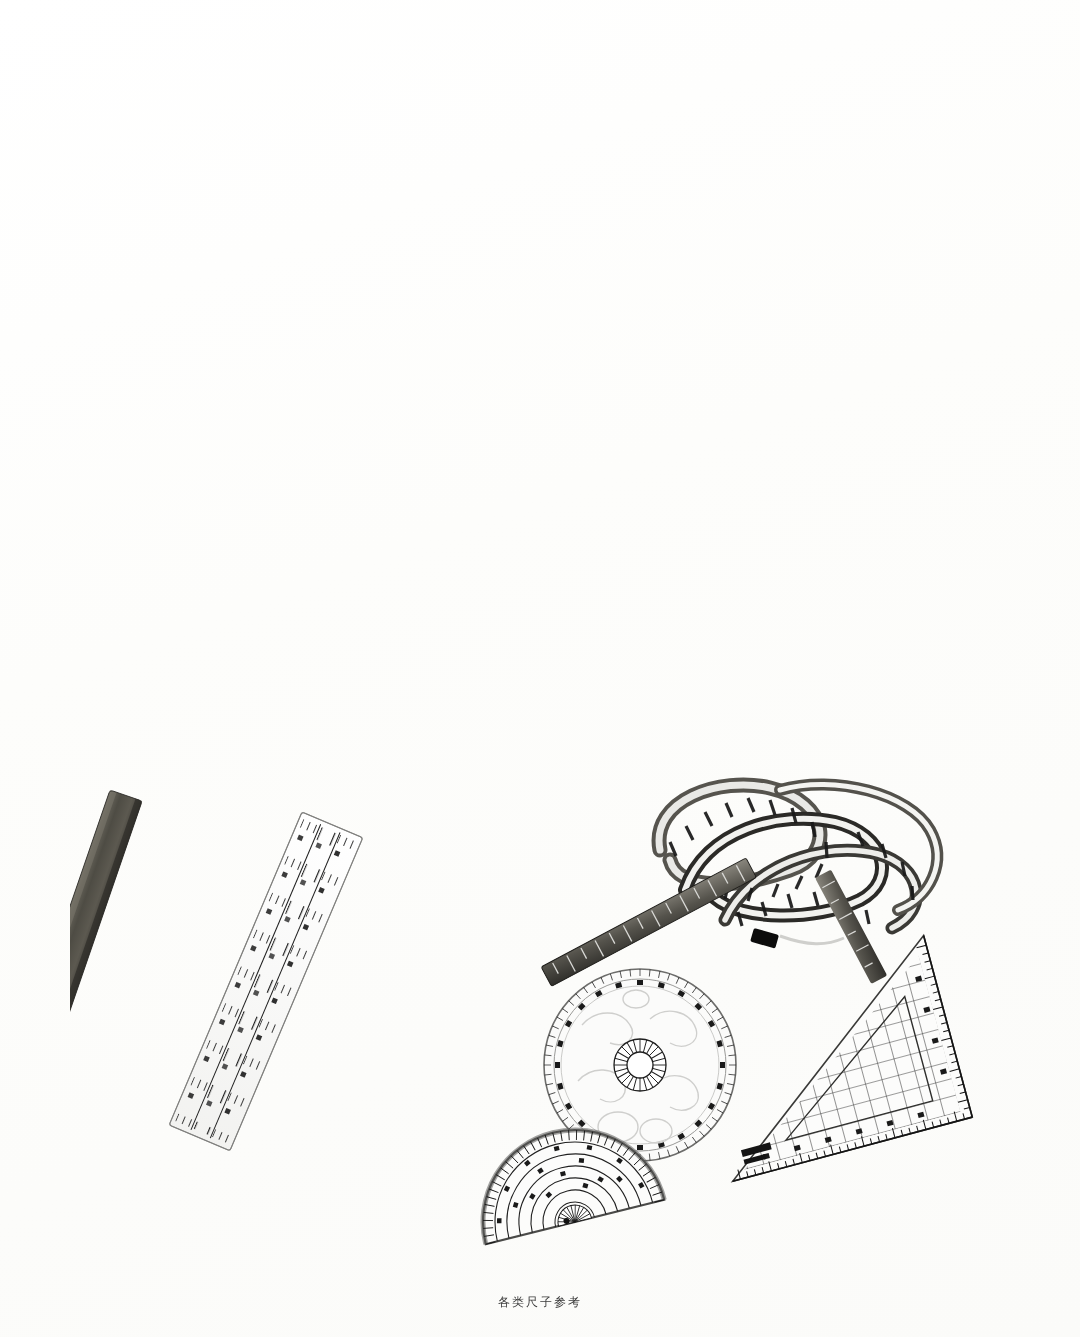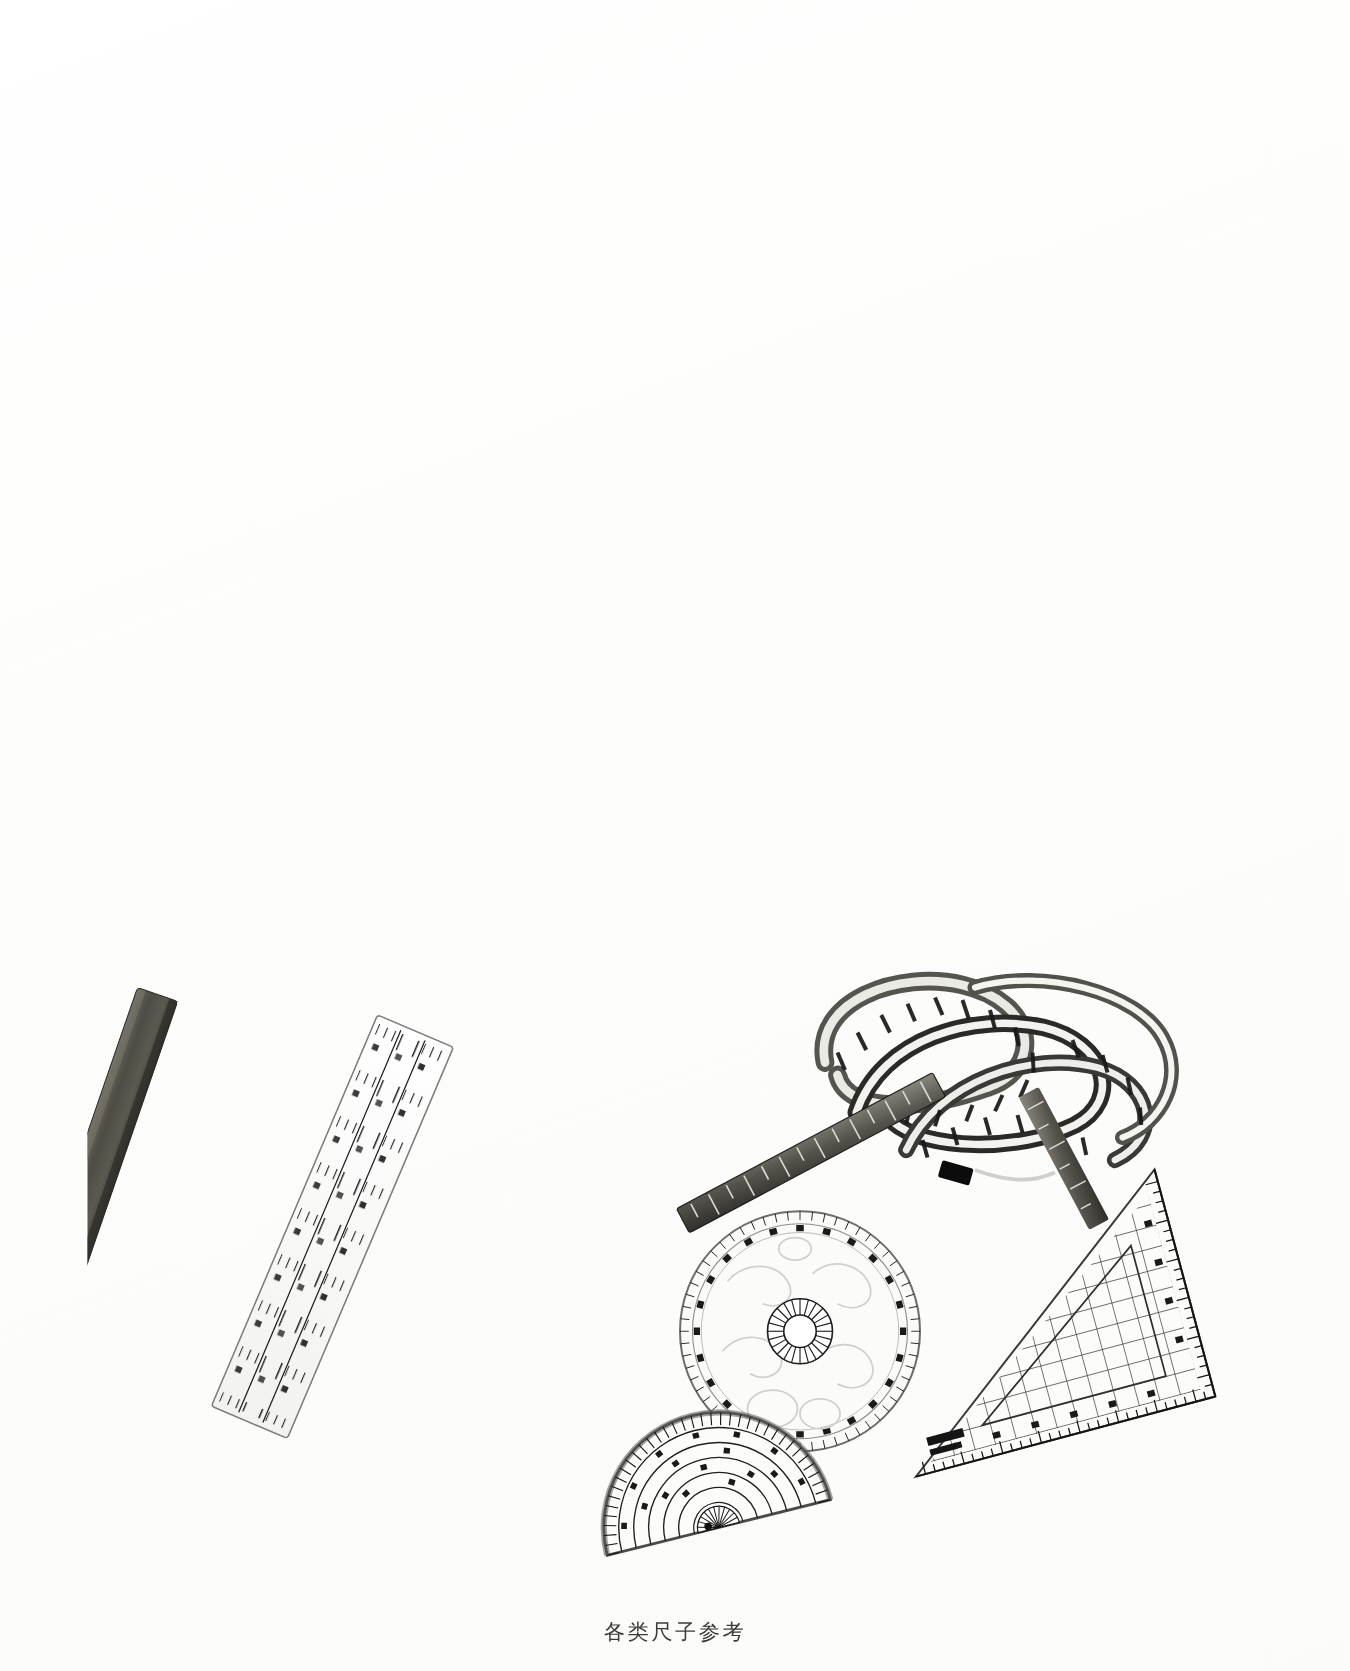--- a/index.html
+++ b/index.html
@@ -133,21 +133,21 @@
     left: 70px; top: 770px;
     width: 940px; height: 500px;
   }
   .photo svg { display: block; width: 100%; height: 100%; }
 
   .caption {
     position: absolute;
     left: 0; right: 0; top: 1294px;
     text-align: center;
     font-family: "DejaVu Serif", "Liberation Serif", serif;
-    font-size: 17px;
+    font-size: 12px;
     letter-spacing: 2px;
     color: #3a3a3a;
   }
 </style>
 </head>
 <body>
 
 <div class="page"></div>
 
 <div class="header">

